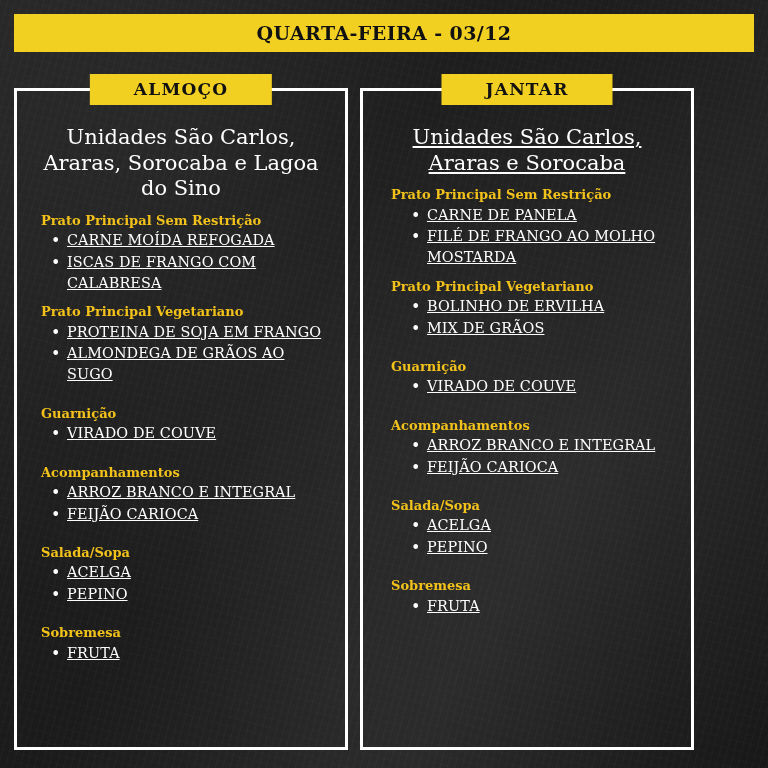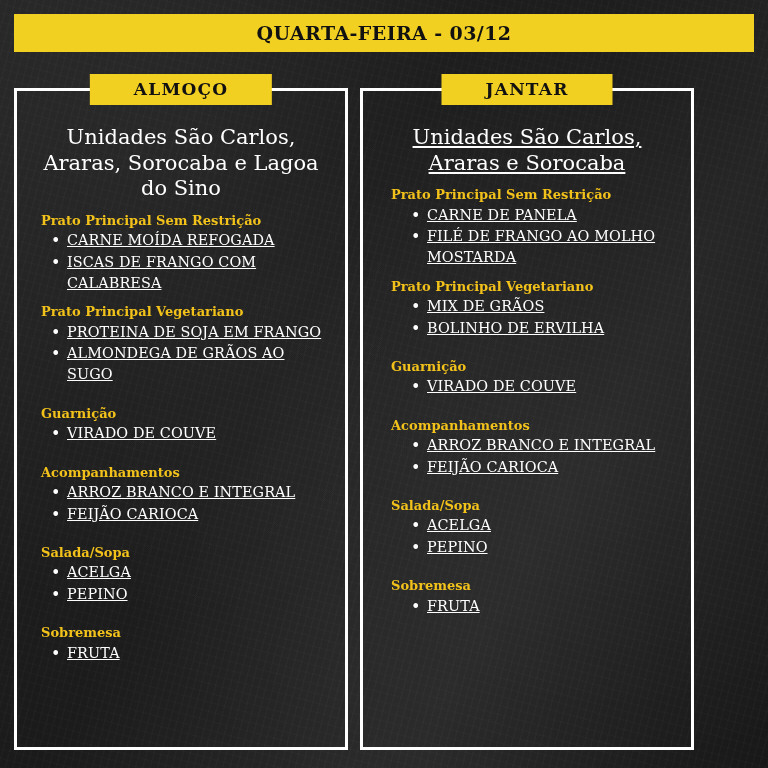--- a/index.html
+++ b/index.html
@@ -224,22 +224,22 @@
         <div class="section-title">Prato Principal Sem Restrição</div>
         <ul class="items">
           <li>CARNE DE PANELA</li>
           <li>FILÉ DE FRANGO AO MOLHO MOSTARDA</li>
         </ul>
       </div>
 
       <div class="section">
         <div class="section-title">Prato Principal Vegetariano</div>
         <ul class="items">
+          <li>BOLINHO DE ERVILHA</li>
           <li>MIX DE GRÃOS</li>
-          <li>BOLINHO DE ERVILHA</li>
         </ul>
       </div>
 
       <div class="spacer-lg"></div>
 
       <div class="section">
         <div class="section-title">Guarnição</div>
         <ul class="items">
           <li>VIRADO DE COUVE</li>
         </ul>

